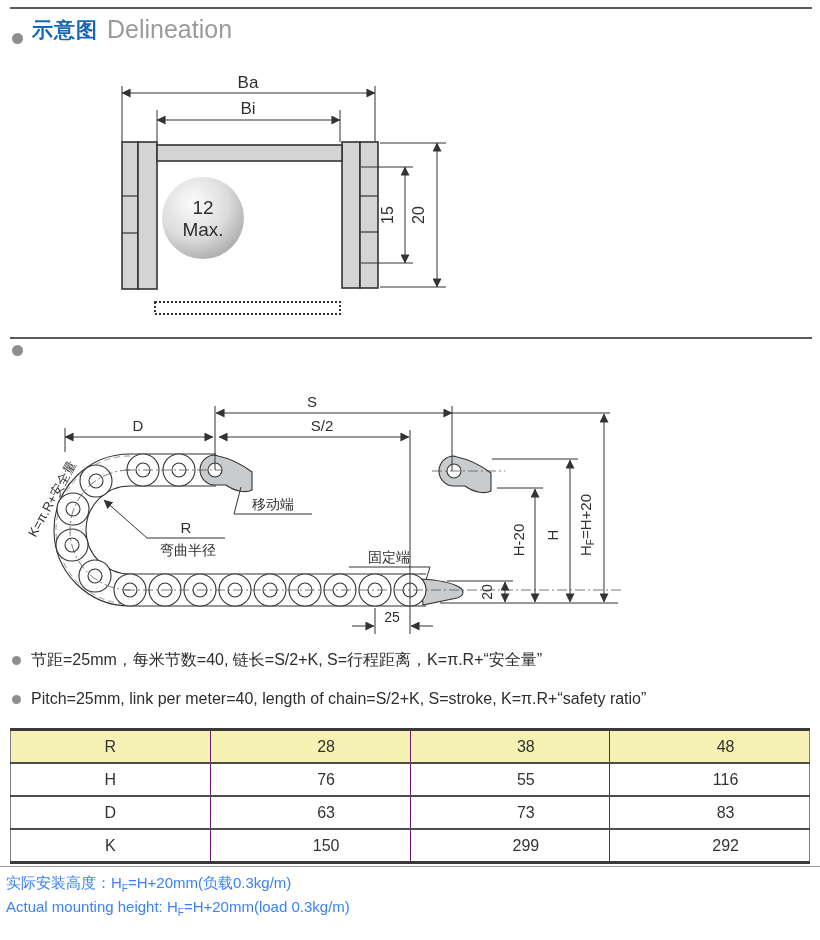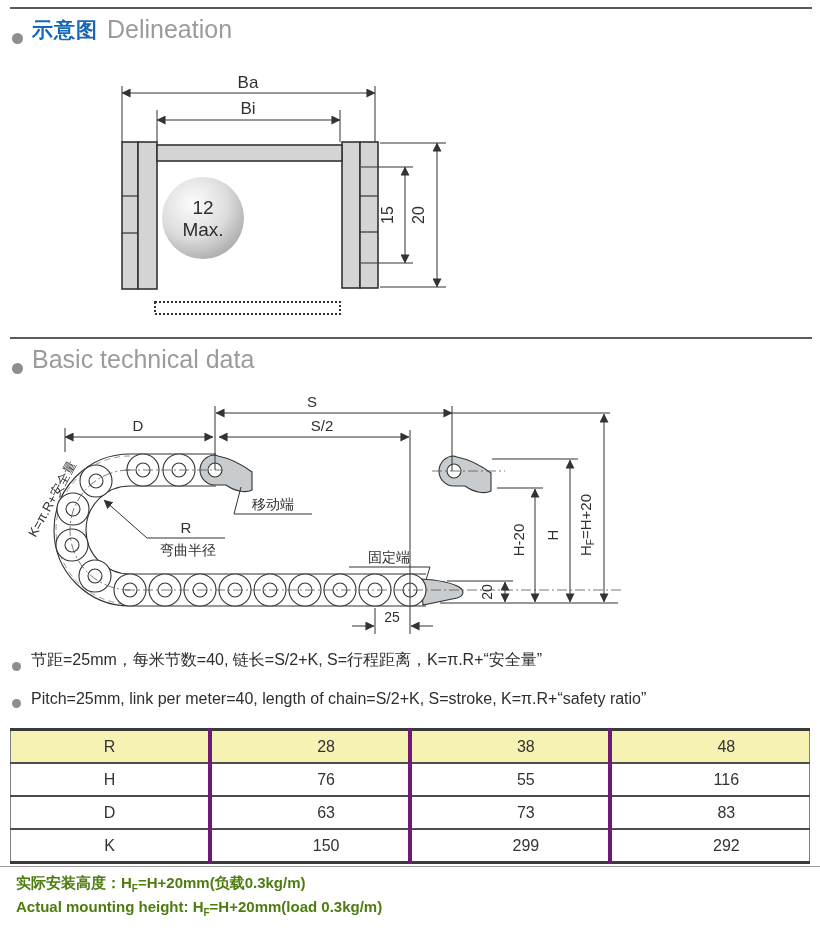--- a/index.html
+++ b/index.html
@@ -5,38 +5,38 @@
   html,body{margin:0;padding:0;}
   body{
     width:820px;height:940px;position:relative;background:#ffffff;
     font-family:"Liberation Sans", sans-serif;color:#333;overflow:hidden;
   }
   .rule{position:absolute;left:10px;width:802px;height:2px;background:#5a5a5a;}
   .sec-head{position:absolute;left:12px;display:flex;align-items:flex-end;gap:9px;}
   .sec-bullet{width:11px;height:11px;border-radius:50%;background:#8e8e8e;flex:0 0 auto;}
   .sec-zh{font-size:21px;font-weight:bold;color:#1568b8;letter-spacing:1px;}
   .sec-en{font-size:25px;color:#9b9b9b;}
-  .note{position:absolute;left:12px;display:flex;align-items:flex-end;gap:10px;}
+  .note{position:absolute;left:12px;display:flex;align-items:center;gap:10px;}
   .note-bullet{width:9px;height:9px;border-radius:50%;background:#8e8e8e;flex:0 0 auto;}
   .note-text{font-size:16px;color:#2e2e2e;}
   table.spec{
     position:absolute;left:10px;top:728px;width:800px;height:128px;
     border-collapse:collapse;table-layout:fixed;
     border-top:3px solid #3a3a3a;border-bottom:3px solid #3a3a3a;
     border-left:1px solid #808080;border-right:1px solid #808080;
   }
   table.spec td{
     text-align:center;vertical-align:middle;font-size:16px;color:#333;
     border-bottom:2px solid #4d4d4d;height:31px;padding:0;
   }
-  table.spec td + td{border-left:4px solid #701a75;padding-left:32px;}
+  table.spec td + td{border-left:1px solid #701a75;padding-left:32px;}
   table.spec tr:last-child td{border-bottom:none;}
   table.spec tr.hdr td{background:#f6f2b4;}
   .footer-line{position:absolute;left:0;top:866px;width:820px;height:1px;background:#9a9a9a;}
-  .foot{position:absolute;left:16px;font-size:15px;color:#4d7c0f;font-weight:bold;}
+  .foot{position:absolute;left:6px;font-size:15px;color:#3b82f6;}
   .foot sub{font-size:10px;}
   svg text{fill:#2f2f2f;}
 </style>
 </head>
 <body>
 
 <div class="rule" style="top:7px"></div>
 <div class="sec-head" style="top:15px">
   <span class="sec-bullet"></span>
   <span class="sec-zh">示意图</span>
@@ -100,21 +100,20 @@
     <line x1="380" y1="143" x2="446" y2="143"></line>
     <line x1="380" y1="287" x2="446" y2="287"></line>
     <line x1="437" y1="143" x2="437" y2="287" marker-start="url(#arr)" marker-end="url(#arr)"></line>
   </g>
   <text transform="rotate(-90 424 215)" x="424" y="215" text-anchor="middle" font-size="16">20</text>
 </svg>
 
 <div class="rule" style="top:337px"></div>
 <div class="sec-head" style="top:345px">
   <span class="sec-bullet"></span>
-  <span class="sec-en">Basic technical data</span>
 </div>
 
 <svg style="position:absolute;left:0;top:385px" width="820" height="260" viewBox="0 385 820 260">
 
   <path d="M130,456 A74,74 0 0 0 56,530 A74,74 0 0 0 130,604" fill="none" stroke="#999" stroke-width="1" stroke-dasharray="6 4"></path>
   <text transform="translate(56,501) rotate(-61)" text-anchor="middle" font-size="13">K=π.R+安全量</text>
 
   <g stroke="#333" stroke-width="1.1" fill="none">
     <line x1="130" y1="454" x2="216" y2="454"></line>
     <line x1="130" y1="486" x2="216" y2="486"></line>

